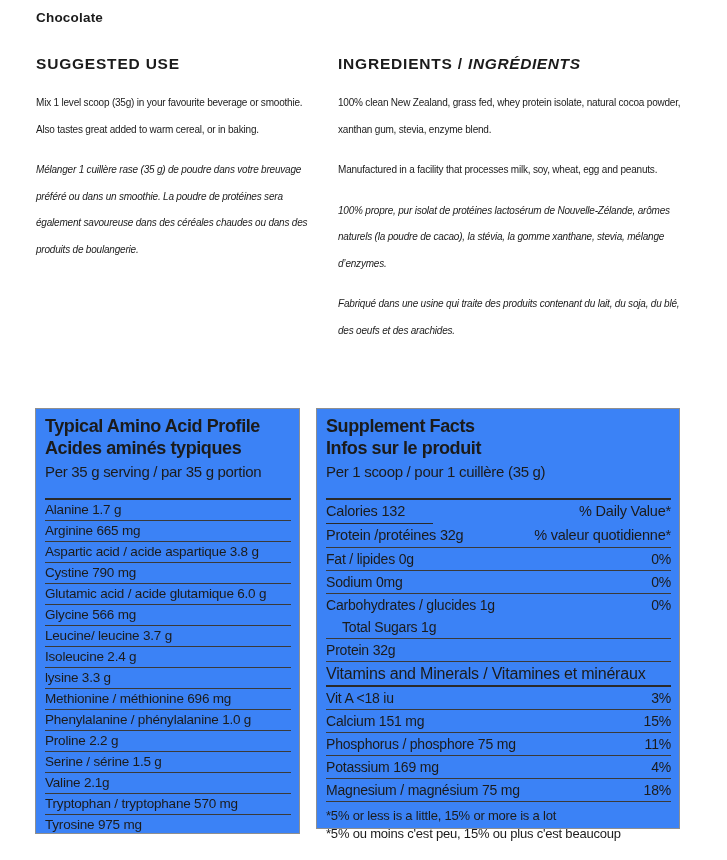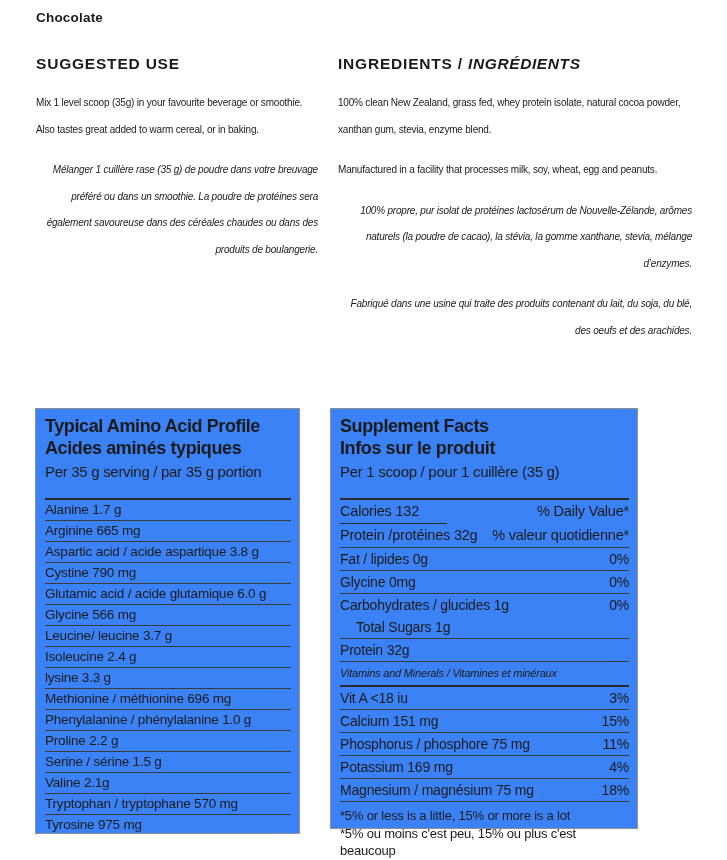--- a/index.html
+++ b/index.html
@@ -20,28 +20,28 @@
   .col-right { left:338px; width:354px; }
   .sec-title {
     font-size:15.5px; font-weight:bold; letter-spacing:0.8px;
     line-height:24px; white-space:nowrap;
   }
   .sec-title .it { font-style:italic; letter-spacing:0.6px; }
   .para {
     font-size:10px; line-height:26.5px; letter-spacing:-0.2px;
     margin-top:14px;
   }
-  .para.fr { font-style:italic;text-align:right; }
+  .para.fr { font-style:italic; }
   
   .facts-box {
     position:absolute; border:1px solid #8f8f8f; background:#3b82f6;
     padding:6px 8px 0 9px;
   }
   .amino-box { left:35px; top:408px; width:265px; height:426px; }
-  .supp-box  { left:330px; top:408px; width:308px; height:421px; }
+  .supp-box  { left:316px; top:408px; width:364px; height:421px; }
   .box-title {
     font-size:18px; font-weight:bold; line-height:22px; letter-spacing:-0.4px;
     white-space:nowrap;
   }
   .serving {
     font-size:15px; line-height:26px; letter-spacing:-0.3px;
     border-bottom:2px solid #2a2a2a; padding-bottom:13px; white-space:nowrap;
   }
   
   .amino-row {
@@ -57,22 +57,22 @@
   .hdr-row .cal { border-bottom:1.5px solid #2a2a2a; padding-right:28px; }
   .hdr-row.second { border-bottom:1px solid #3a3a3a; }
   .supp-row {
     display:flex; justify-content:space-between;
     font-size:14px; line-height:22px; letter-spacing:-0.2px;
     border-bottom:1px solid #3a3a3a;
   }
   .supp-row.no-rule { border-bottom:none; }
   .supp-row.indent { padding-left:16px; }
   .vit-header {
-    font-size:11px; line-height:23px; letter-spacing:-0.2px;
-    border-bottom:2px solid #2a2a2a; white-space:nowrap;font-style:italic;
+    font-size:16px; line-height:23px; letter-spacing:-0.2px;
+    border-bottom:2px solid #2a2a2a; white-space:nowrap;
   }
   .footnotes { padding-top:5px; font-size:13px; line-height:17.5px; letter-spacing:-0.2px; }
 </style>
 </head>
 <body>
 
 <div class="flavor">Chocolate</div>
 
 <div class="col col-left">
   <div class="sec-title">SUGGESTED USE</div>
@@ -130,21 +130,21 @@
     <span>% valeur quotidienne*</span>
   </div>
 
   <div>
 
   <div class="supp-row">
         <span>Fat / lipides 0g</span>
         <span>0%</span>
       </div>
       <div class="supp-row">
-        <span>Glycine 0mg</span>
+        <span>Sodium 0mg</span>
         <span>0%</span>
       </div>
       <div class="supp-row no-rule">
         <span>Carbohydrates / glucides 1g</span>
         <span>0%</span>
       </div>
       <div class="supp-row indent">
         <span>Total Sugars 1g</span>
         <span></span>
       </div>

